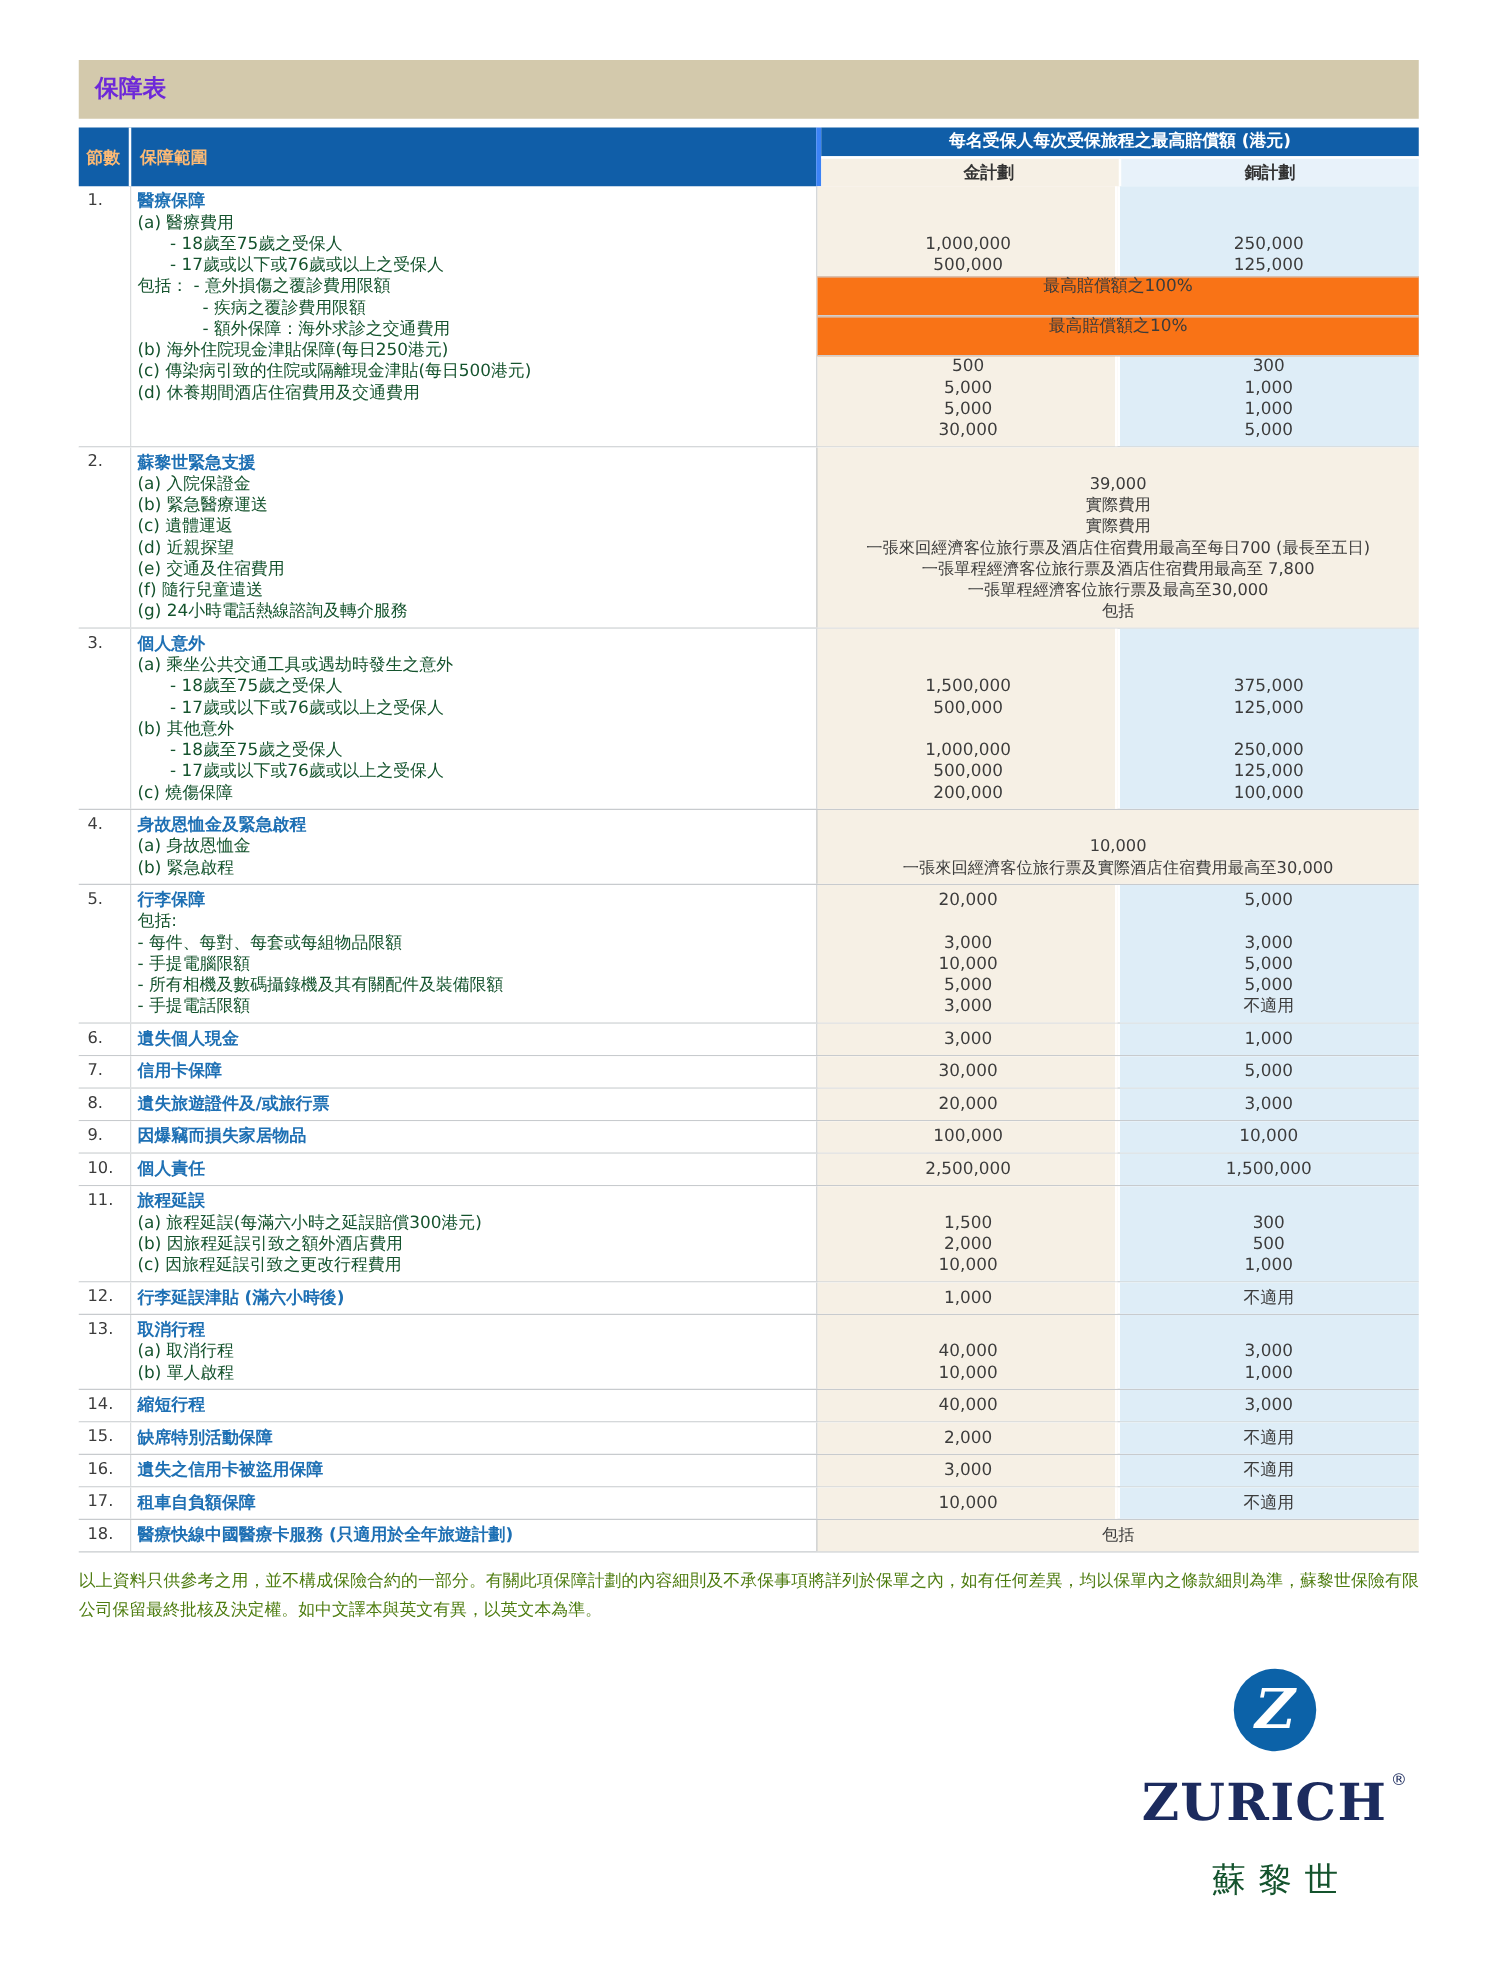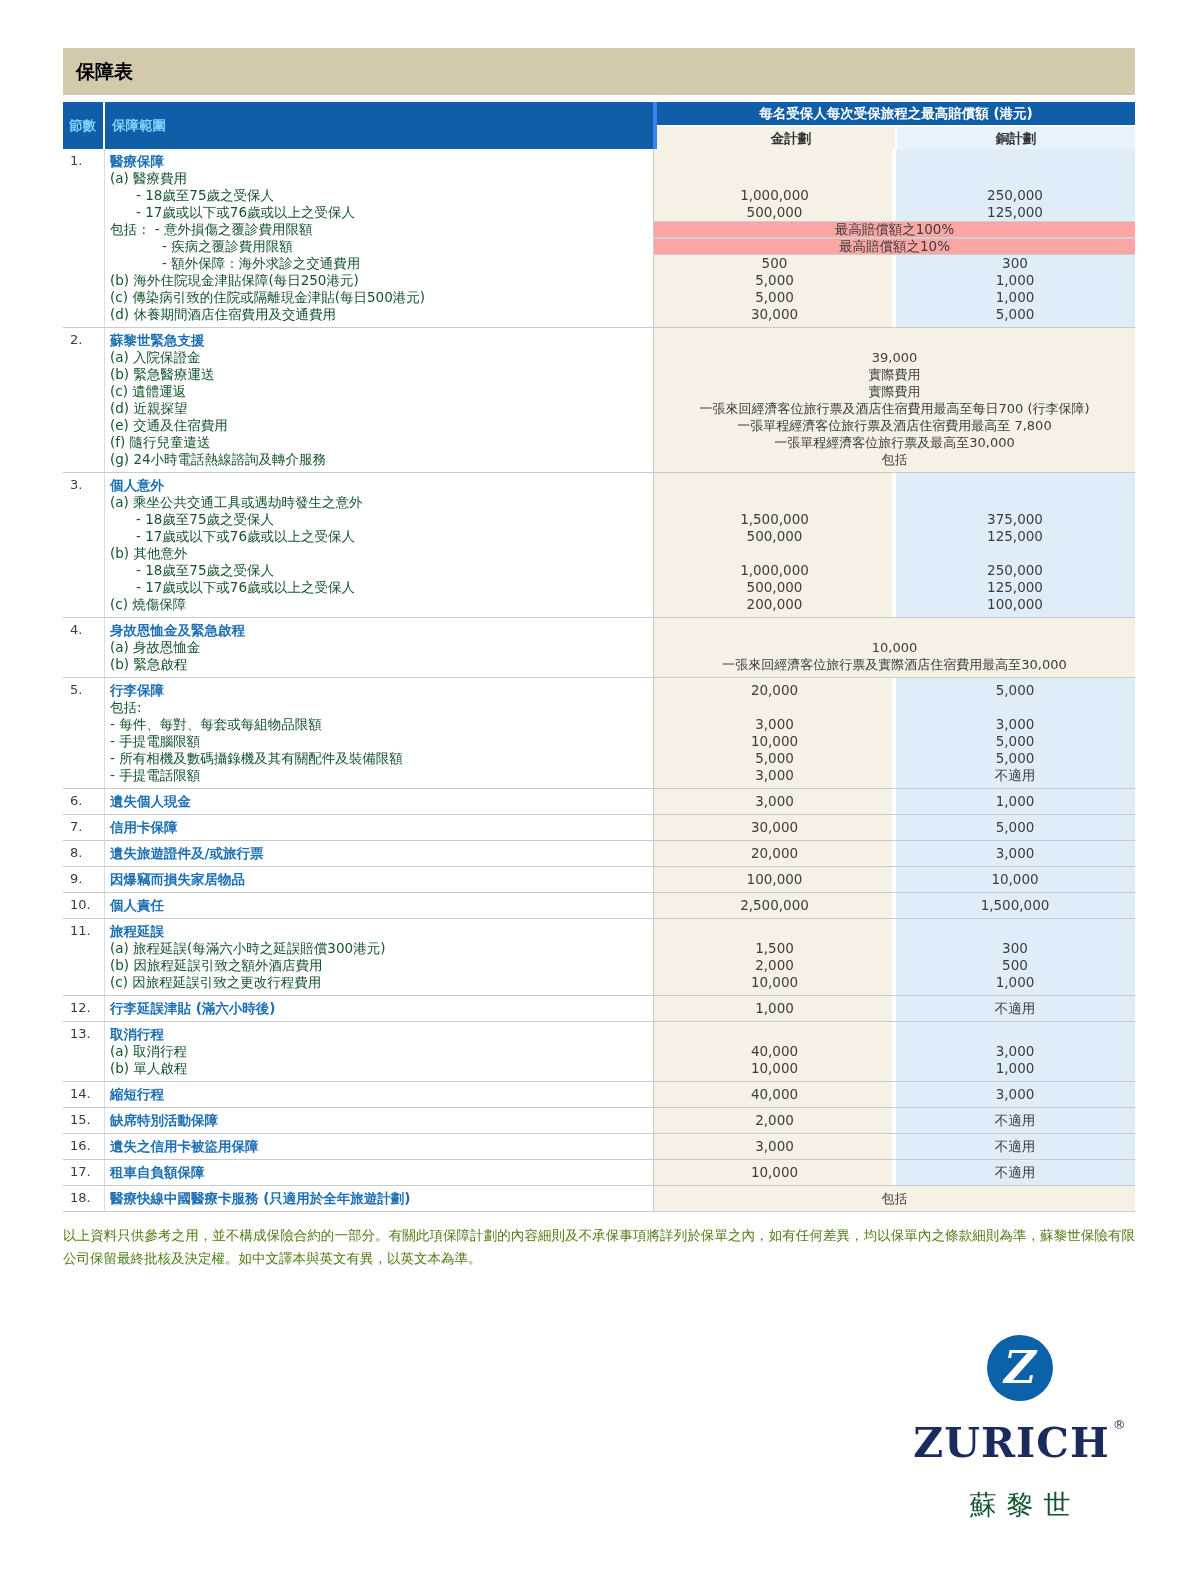--- a/index.html
+++ b/index.html
@@ -2,25 +2,25 @@
 <html><head>
 <meta charset="utf-8">
 <style>
   * { margin:0; padding:0; box-sizing:border-box; }
   html,body { width:1200px; height:1582px; background:#ffffff; overflow:hidden;
               font-family:"DejaVu Sans","Liberation Sans",sans-serif; }
   .sheet { position:absolute; left:63px; top:48px; width:1072px; }
 
   
   .title-band { background:#D3C9AC; height:47px; line-height:47px; padding-left:13px;
-                font-size:19px; font-weight:bold; color:#000000; }
+                font-size:19px; font-weight:bold; color:#6d28d9; }
 
   
   .thead { display:flex; height:47px; margin-top:7px; }
-  .hdr-left { display:flex; width:590px; background:#105EA8; color:#7dd3fc; font-weight:bold; font-size:13.5px; }
+  .hdr-left { display:flex; width:590px; background:#105EA8; color:#fdba74; font-weight:bold; font-size:13.5px; }
   .hn { width:42px; display:flex; align-items:center; padding-left:6px; border-right:2px solid #fff; }
   .hs { flex:1; display:flex; align-items:center; padding-left:7px; }
   .hdr-right { width:482px; border-left:4px solid #3b82f6; display:flex; flex-direction:column; }
   .hband { height:23px; background:#105EA8; color:#fff; text-align:center; line-height:23px;
            font-weight:bold; font-size:13.5px; }
   .hplans { flex:1; display:flex; border-top:2px solid #fff; }
   .hg { width:240px; background:#F6F0E5; border-right:2px solid #fff; text-align:center;
         line-height:22px; font-weight:bold; font-size:13.5px; color:#333;padding-left:30px; }
   .hb { flex:1; background:#E8F2FA; text-align:center; line-height:22px; font-weight:bold;
         font-size:13.5px; color:#333; }
@@ -37,22 +37,22 @@
 
   .cell-values { width:482px; border-left:1px solid #C8CBCE; position:relative; font-size:13.5px; color:#3C3C3C; }
   .cell-values.pairs .bg-g { position:absolute; left:0; top:0; bottom:0; width:240px;
         background:#F6F0E5; border-right:2px solid #fff; }
   .cell-values.pairs .bg-b { position:absolute; left:242px; right:0; top:0; bottom:0; background:#DEEDF7; }
   .vlines { position:relative; padding:4px 0; }
   .vline { height:17px; line-height:17px; }
   .vline.pair { display:flex; }
   .vg { width:241px; text-align:center; }
   .vb { flex:1; text-align:center; }
-  .vline.span { background:#fca5a5; text-align:center; border-top:1px solid #CFCFCF;
-                border-bottom:1px solid #CFCFCF; height:17px; line-height:15px; }
+  .vline.span { background:#f97316; text-align:center; border-top:1px solid #CFCFCF;
+                border-bottom:1px solid #CFCFCF; height:32px; line-height:15px; }
   .cell-values.merged { background:#F6F0E5; padding:4px 0; }
   .mline { height:17px; line-height:17px; text-align:center; font-size:13px; }
 
   
   .disclaimer { margin-top:12px; font-size:13.5px; line-height:23px; color:#4d7c0f; text-align:justify; }
 
   
   .logo { position:absolute; left:905px; top:1335px; width:230px; text-align:center; }
   .logo-circle { width:66px; height:66px; border-radius:50%; background:#0C62A8; margin:0 auto;
                  display:flex; align-items:center; justify-content:center; }
@@ -145,21 +145,21 @@
           <div class="dline">(d) 近親探望</div>
           <div class="dline">(e) 交通及住宿費用</div>
           <div class="dline">(f) 隨行兒童遣送</div>
           <div class="dline">(g) 24小時電話熱線諮詢及轉介服務</div>
         </div>
         <div class="cell-values merged">
           <div class="mline"></div>
           <div class="mline">39,000</div>
           <div class="mline">實際費用</div>
           <div class="mline">實際費用</div>
-          <div class="mline">一張來回經濟客位旅行票及酒店住宿費用最高至每日700 (行李保障)</div>
+          <div class="mline">一張來回經濟客位旅行票及酒店住宿費用最高至每日700 (最長至五日)</div>
           <div class="mline">一張單程經濟客位旅行票及酒店住宿費用最高至 7,800</div>
           <div class="mline">一張單程經濟客位旅行票及最高至30,000</div>
           <div class="mline">包括</div>
         </div>
       </div>
       <div class="row">
         <div class="cell-num">3.</div>
         <div class="cell-desc">
           <div class="dline t">個人意外</div>
           <div class="dline">(a) 乘坐公共交通工具或遇劫時發生之意外</div>

